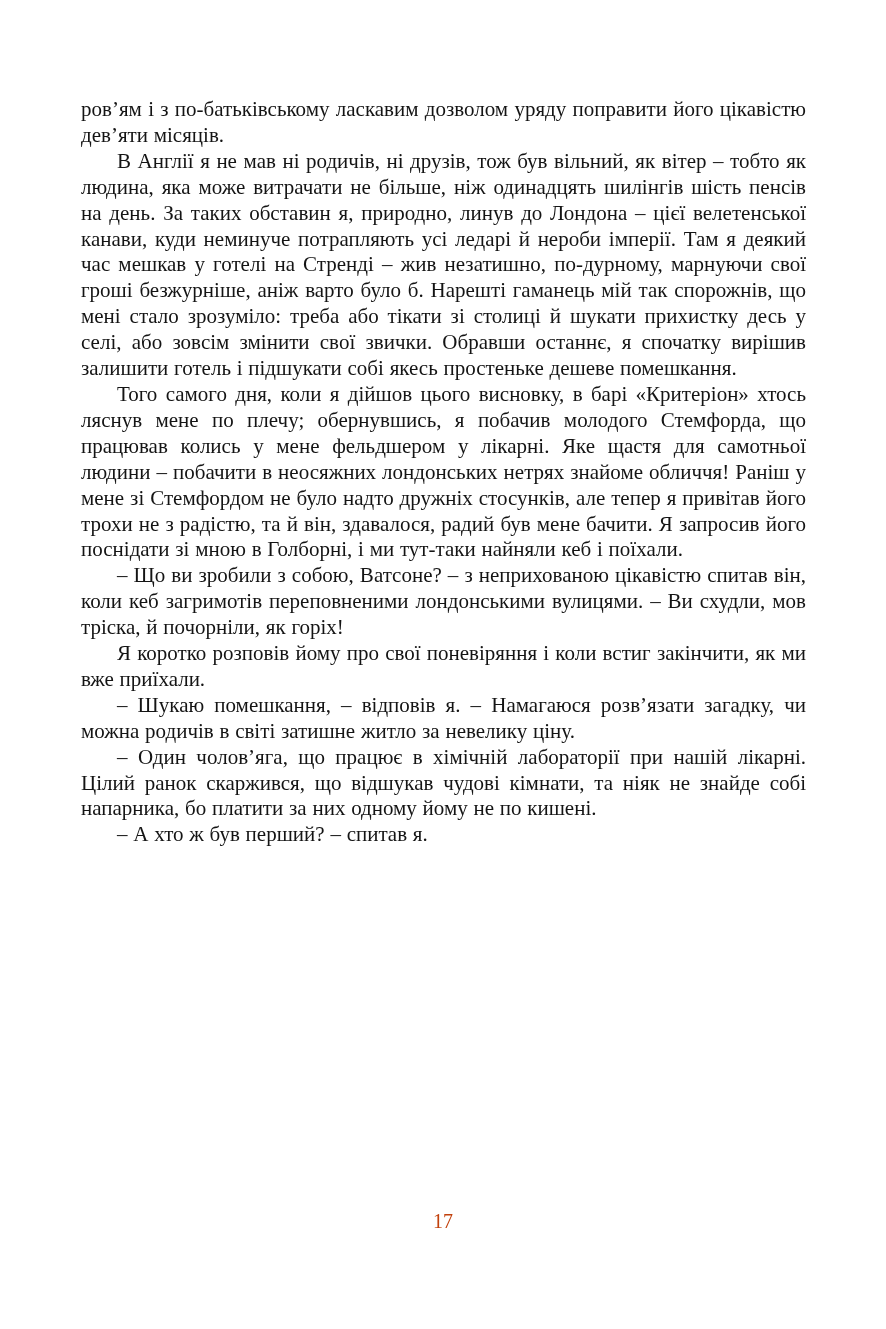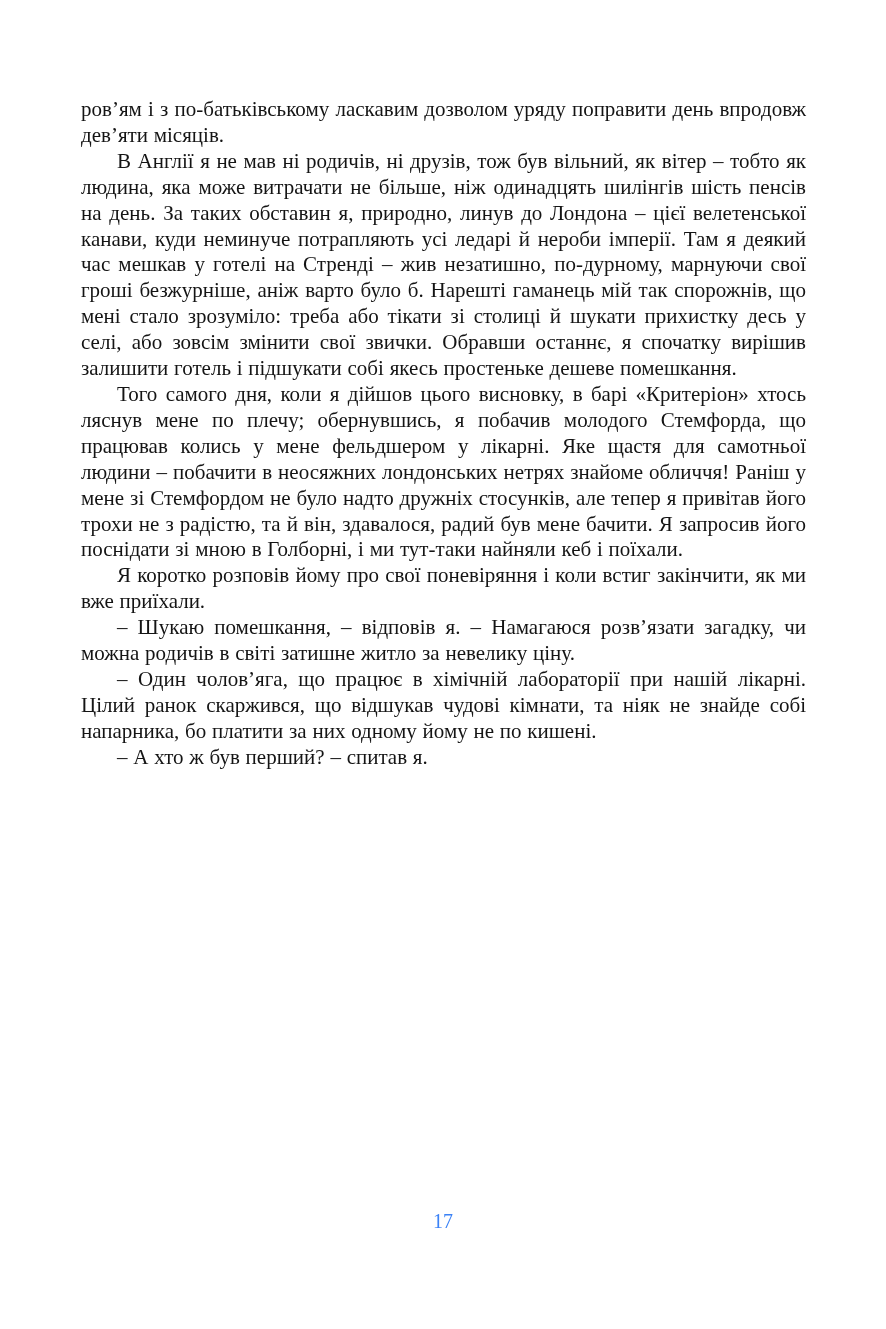--- a/index.html
+++ b/index.html
@@ -30,30 +30,31 @@
   .text p.no-indent {
     text-indent: 0;
   }
   .page-number {
     position: absolute;
     left: 0;
     right: 0;
     top: 1210px;
     text-align: center;
     font-size: 20px;
-    color: #3b82f6;
+    color: #c2410c;
   }
 </style>
 </head>
 <body>
 
 <div class="page">
   <div class="text">
-    <p class="no-indent">ров’ям і з по-батьківському ласкавим дозволом уряду поправити день впродовж дев’яти місяців.</p>
+    <p class="no-indent">ров’ям і з по-батьківському ласкавим дозволом уряду поправити його цікавістю дев’яти місяців.</p>
     <p>В Англії я не мав ні родичів, ні друзів, тож був вільний, як вітер – тобто як людина, яка може витрачати не більше, ніж одинадцять шилінгів шість пенсів на день. За таких обставин я, природно, линув до Лондона – цієї велетенської канави, куди неминуче потрапляють усі ледарі й нероби імперії. Там я деякий час мешкав у готелі на Стренді – жив незатишно, по-дурному, марнуючи свої гроші безжурніше, аніж варто було б. Нарешті гаманець мій так спорожнів, що мені стало зрозуміло: треба або тікати зі столиці й шукати прихистку десь у селі, або зовсім змінити свої звички. Обравши останнє, я спочатку вирішив залишити готель і підшукати собі якесь простеньке дешеве помешкання.</p>
     <p>Того самого дня, коли я дійшов цього висновку, в барі «Критеріон» хтось ляснув мене по плечу; обернувшись, я побачив молодого Стемфорда, що працював колись у мене фельдшером у лікарні. Яке щастя для самотньої людини – побачити в неосяжних лондонських нетрях знайоме обличчя! Раніш у мене зі Стемфордом не було надто дружніх стосунків, але тепер я привітав його трохи не з радістю, та й він, здавалося, радий був мене бачити. Я запросив його поснідати зі мною в Голборні, і ми тут-таки найняли кеб і поїхали.</p>
+    <p>– Що ви зробили з собою, Ватсоне? – з неприхованою цікавістю спитав він, коли кеб загримотів переповненими лондонськими вулицями. – Ви схудли, мов тріска, й почорніли, як горіх!</p>
     <p>Я коротко розповів йому про свої поневіряння і коли встиг закінчити, як ми вже приїхали.</p>
     <p>– Шукаю помешкання, – відповів я. – Намагаюся розв’язати загадку, чи можна родичів в світі затишне житло за невелику ціну.</p>
     <p>– Один чолов’яга, що працює в хімічній лабораторії при нашій лікарні. Цілий ранок скаржився, що відшукав чудові кімнати, та ніяк не знайде собі напарника, бо платити за них одному йому не по кишені.</p>
     <p>– А хто ж був перший? – спитав я.</p>
   </div>
   <div class="page-number">17</div>
 </div>
 
 </body></html>

